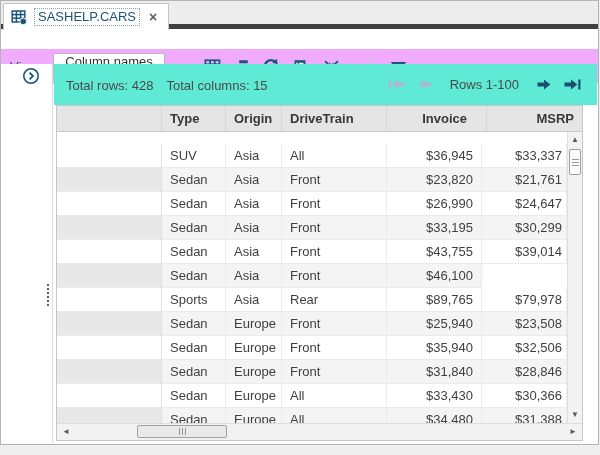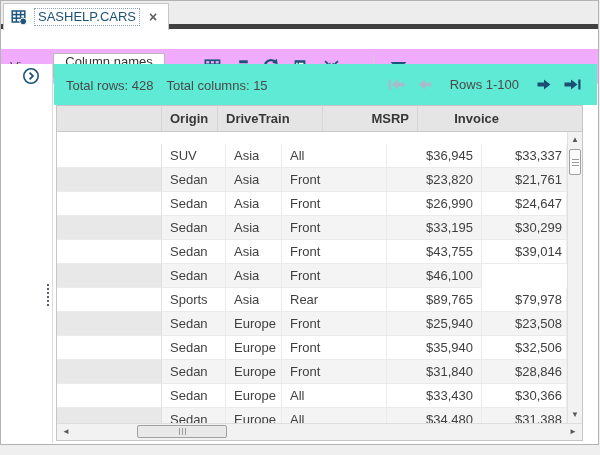--- a/index.html
+++ b/index.html
@@ -250,24 +250,25 @@
           <path d="M0.5 3.6H7V0.6l6.4 4.9L7 10.4V7.4H0.5z"></path>
           <rect x="14.3" y="0.5" width="2.2" height="10"></rect>
         </svg>
       </span>
     </div>
   </div>
 
   <div class="tablebox">
     <div class="thead">
       <div class="th col-0"></div>
+      <div class="th col-1">Type</div>
       <div class="th col-2">Origin</div>
       <div class="th col-3">DriveTrain</div>
+      <div class="th col-5">Invoice</div>
       <div class="th col-4">MSRP</div>
-      <div class="th col-5">Invoice</div>
     </div>
 
     <div class="tbody">
         <div class="tr odd">
           <div class="td col-0"></div>
           <div class="td col-1">SUV</div>
           <div class="td col-2">Asia</div>
           <div class="td col-3">All</div>
           <div class="td col-4">$36,945</div>
           <div class="td col-5">$33,337</div>

